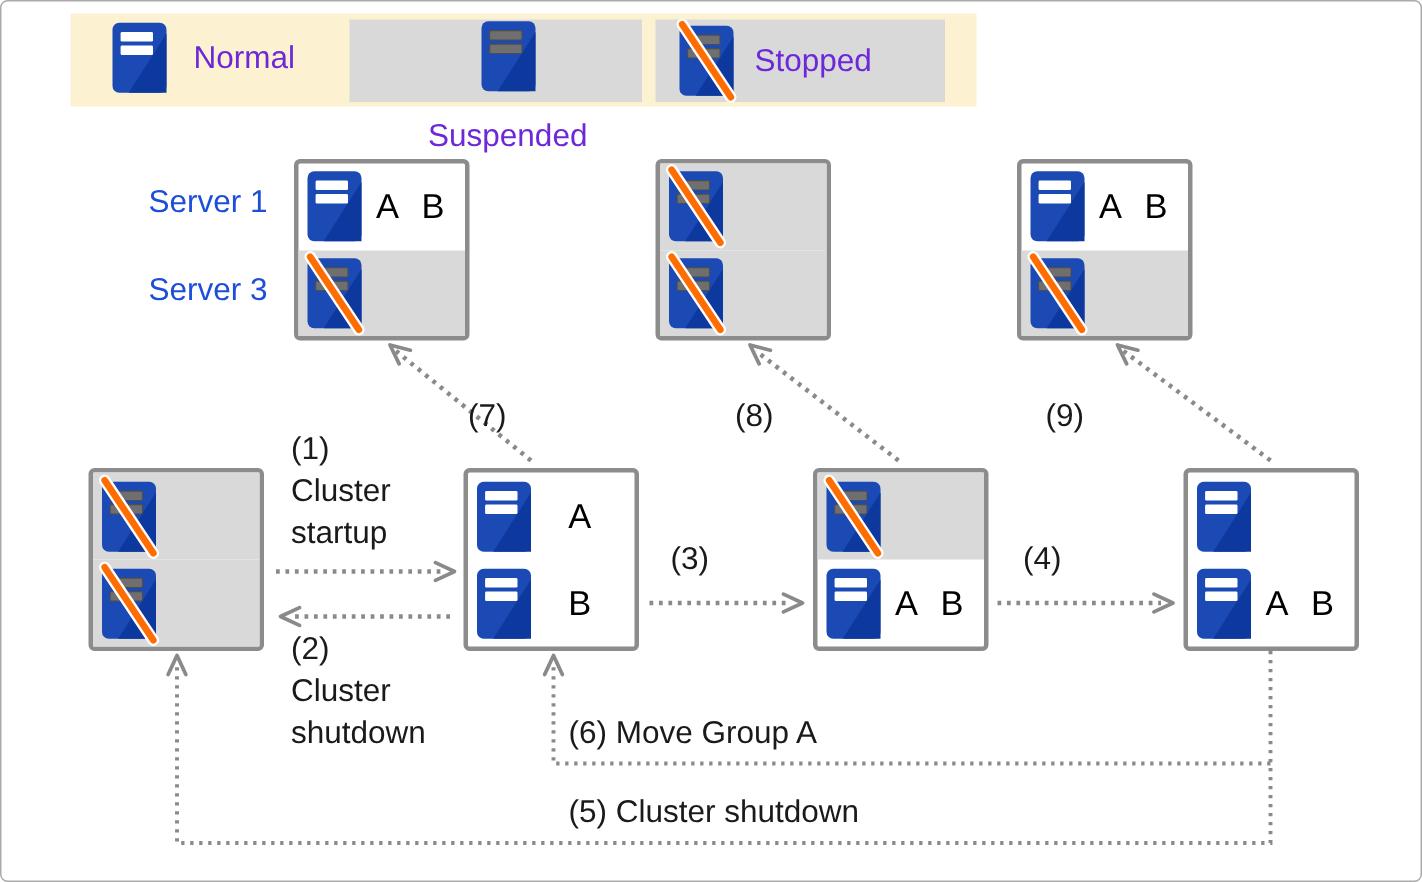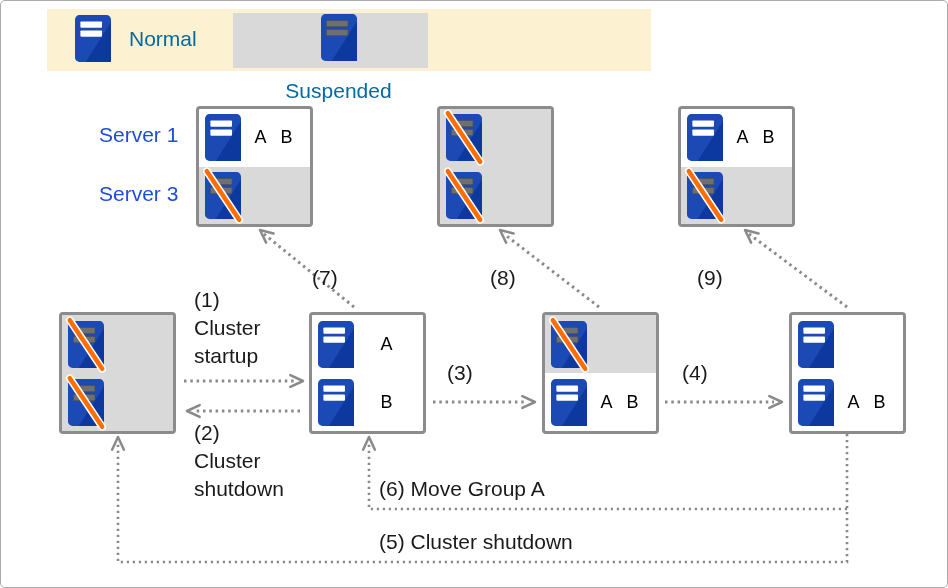--- a/index.html
+++ b/index.html
@@ -4,36 +4,36 @@
 <style>
   html,body{margin:0;padding:0;background:#fff;}
   .stage{
     position:relative;width:946px;height:586px;margin:0;
     background:#ffffff;border:1px solid #ababab;border-radius:5px;
     font-family:"Liberation Sans", sans-serif;overflow:hidden;
   }
   
   .legend{position:absolute;left:46px;top:8px;width:604px;height:62px;background:#FCF1D0;}
   .legend-item{position:absolute;display:flex;align-items:center;}
-  .legend-item .legend-label{font-size:21px;color:#0369a1;}
+  .legend-item .legend-label{font-size:21px;color:#6d28d9;}
   .li-normal{left:28px;top:5px;gap:18px;}
   .li-chip{top:4px;height:55px;background:#D9D9D9;padding-left:16px;box-sizing:border-box;}
   .li-suspended{left:186px;width:195px;gap:17px;flex-direction:column;}
   .li-stopped{left:390px;width:193px;gap:14px;}
   
   .server-icon{display:inline-block;width:36px;height:49px;flex:none;}
   .server-icon svg{display:block;width:100%;height:100%;overflow:visible;}
   
   .node{
     position:absolute;width:117px;background:#fff;border:3px solid #8C8C8C;
     border-radius:4px;box-sizing:border-box;display:flex;flex-direction:column;
   }
   .node-row{flex:1;display:flex;align-items:center;padding-left:6px;}
   .node-row[data-shaded="true"]{background:#D9D9D9;}
-  .group-label{flex:1;text-align:center;font-size:18px;color:#000;word-spacing:10px;padding-right:4px;}
+  .group-label{flex:1;text-align:center;font-size:23px;color:#000;word-spacing:10px;padding-right:4px;}
   #box-t1{left:195px;top:105px;height:121px;}
   #box-t2{left:436px;top:105px;height:121px;}
   #box-t3{left:677px;top:105px;height:121px;}
   #box-m1{left:58px;top:311px;height:122px;}
   #box-m2{left:308px;top:311px;height:122px;}
   #box-m3{left:541px;top:311px;height:122px;}
   #box-m4{left:788px;top:311px;height:122px;}
   
   .lbl{position:absolute;font-size:21px;line-height:28px;color:#1a1a1a;white-space:pre-line;}
   .srv-lbl{position:absolute;font-size:21px;color:#1d4ed8;}
@@ -70,20 +70,33 @@
     <div class="legend-item li-chip li-suspended">
       <span class="server-icon">
           <svg viewBox="0 0 40 52" xmlns="http://www.w3.org/2000/svg">
             <rect x="0" y="0" width="40" height="52" rx="5" fill="#1B4AB4"></rect>
             <path d="M40,52 L12,52 L40,8 Z" fill="#0D389E"></path>
             <rect x="6" y="7" width="24" height="7" rx="1" fill="#6F6F6F" stroke="#4D4D4D" stroke-width="0.8"></rect>
             <rect x="6" y="17" width="24" height="7" rx="1" fill="#6F6F6F" stroke="#4D4D4D" stroke-width="0.8"></rect>
           </svg>
         </span>
       <span class="legend-label">Suspended</span>
+    </div>
+    <div class="legend-item li-chip li-stopped">
+      <span class="server-icon">
+          <svg viewBox="0 0 40 52" xmlns="http://www.w3.org/2000/svg">
+            <rect x="0" y="0" width="40" height="52" rx="5" fill="#1B4AB4"></rect>
+            <path d="M40,52 L12,52 L40,8 Z" fill="#0D389E"></path>
+            <rect x="6" y="7" width="24" height="7" rx="1" fill="#6F6F6F" stroke="#4D4D4D" stroke-width="0.8"></rect>
+            <rect x="6" y="17" width="24" height="7" rx="1" fill="#6F6F6F" stroke="#4D4D4D" stroke-width="0.8"></rect>
+            <path d="M2,-1 L38,53" stroke="#ffffff" stroke-width="8.5" stroke-linecap="round"></path>
+            <path d="M2,-1 L38,53" stroke="#FF6D00" stroke-width="5" stroke-linecap="round"></path>
+          </svg>
+        </span>
+      <span class="legend-label">Stopped</span>
     </div>
   </div>
 
   <div class="srv-lbl" id="server1-label">Server 1</div>
   <div class="srv-lbl" id="server2-label">Server 3</div>
 
   <div class="node" id="box-t1">
     <div class="node-row" data-shaded="false">
       <span class="server-icon">
           <svg viewBox="0 0 40 52" xmlns="http://www.w3.org/2000/svg">

